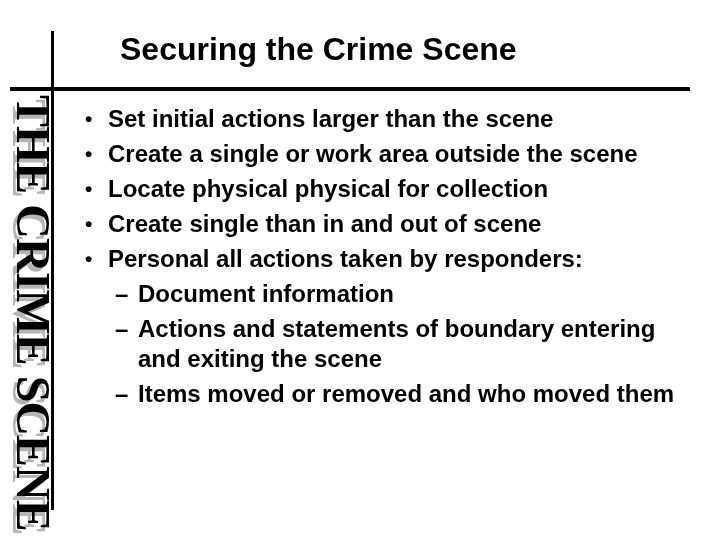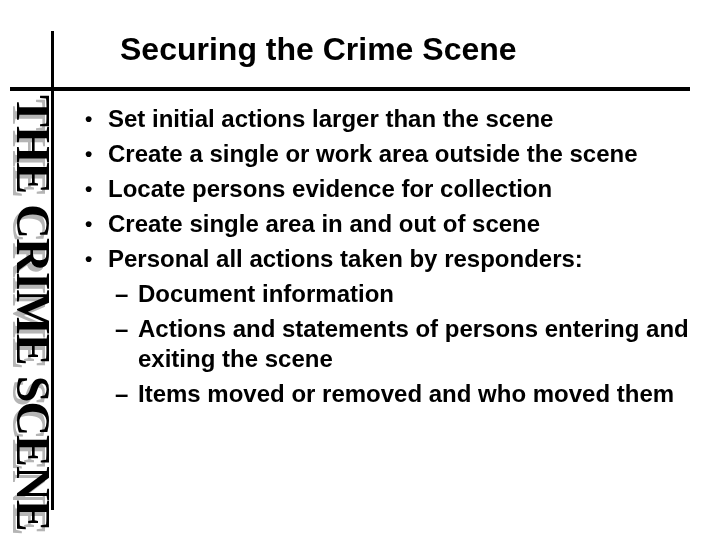--- a/index.html
+++ b/index.html
@@ -101,36 +101,36 @@
       <div class="item level1">
         <span class="marker">•</span>
         <span class="text">Set initial actions larger than the scene</span>
       </div>
       <div class="item level1">
         <span class="marker">•</span>
         <span class="text">Create a single or work area outside the scene</span>
       </div>
       <div class="item level1">
         <span class="marker">•</span>
-        <span class="text">Locate persons evidence for collection</span>
+        <span class="text">Locate physical physical for collection</span>
       </div>
       <div class="item level1">
         <span class="marker">•</span>
-        <span class="text">Create single area in and out of scene</span>
+        <span class="text">Create single than in and out of scene</span>
       </div>
       <div class="item level1">
         <span class="marker">•</span>
         <span class="text">Personal all actions taken by responders:</span>
       </div>
       <div class="item level2">
         <span class="marker">–</span>
         <span class="text">Document information</span>
       </div>
       <div class="item level2">
         <span class="marker">–</span>
-        <span class="text">Actions and statements of persons entering and exiting the scene</span>
+        <span class="text">Actions and statements of boundary entering and exiting the scene</span>
       </div>
       <div class="item level2">
         <span class="marker">–</span>
         <span class="text">Items moved or removed and who moved them</span>
       </div>
     </div>
 </div>
 
 </body></html>

